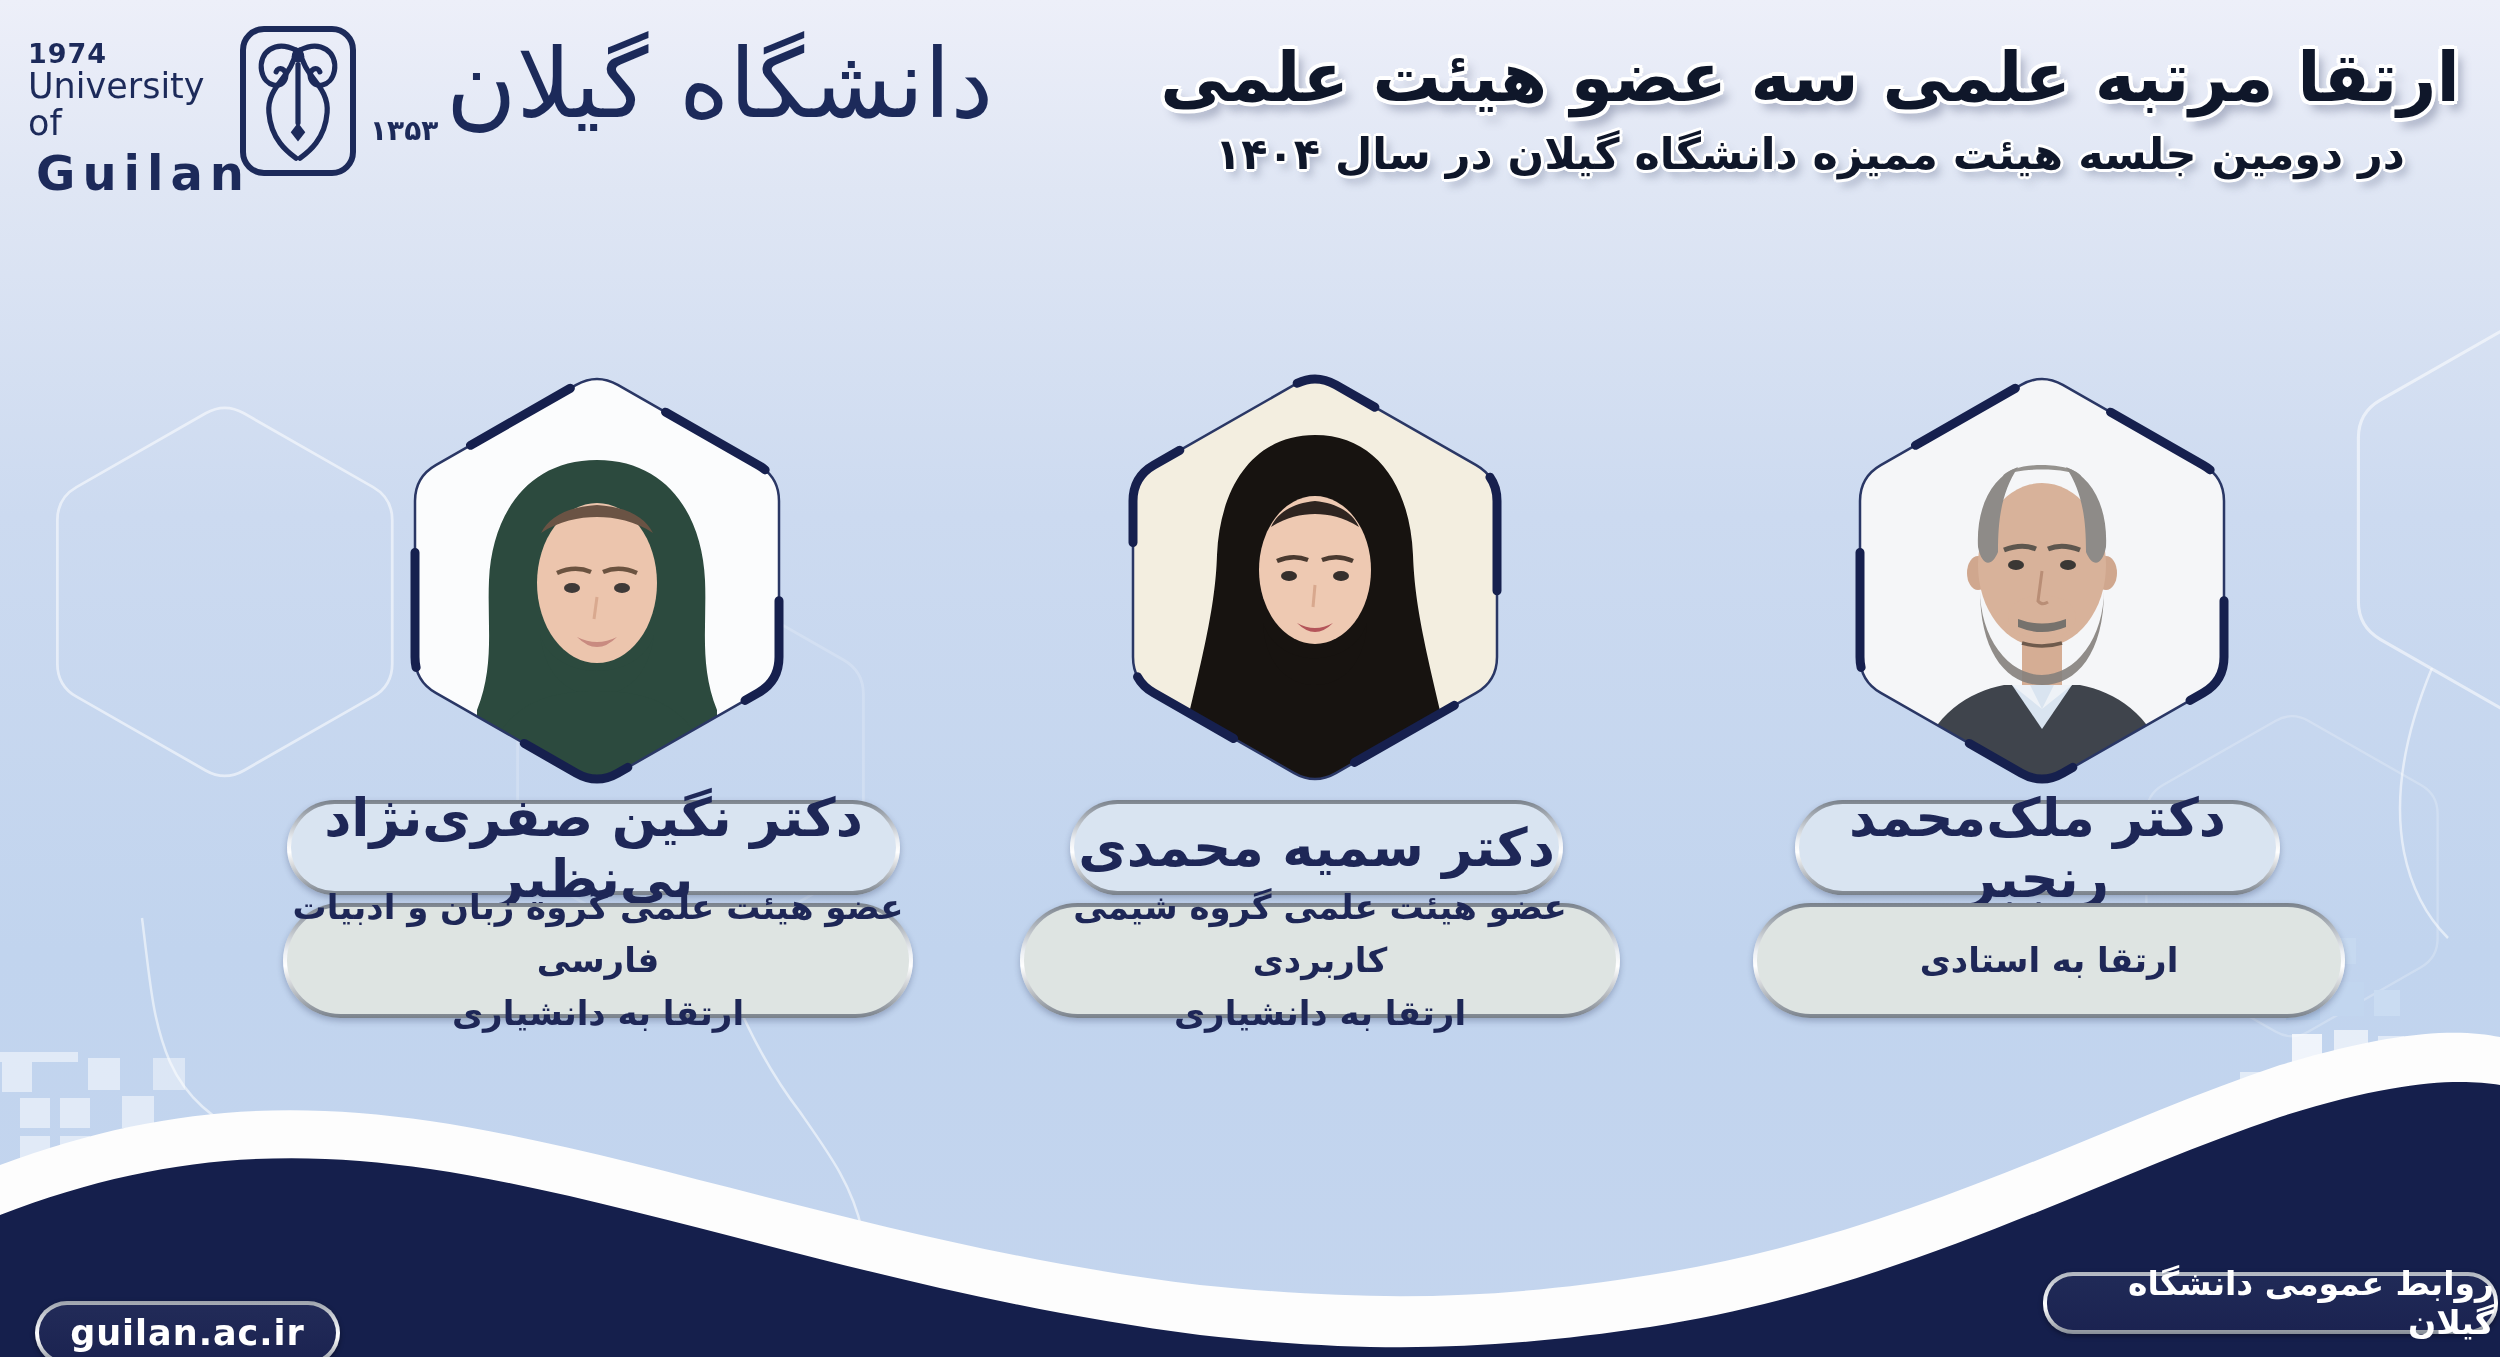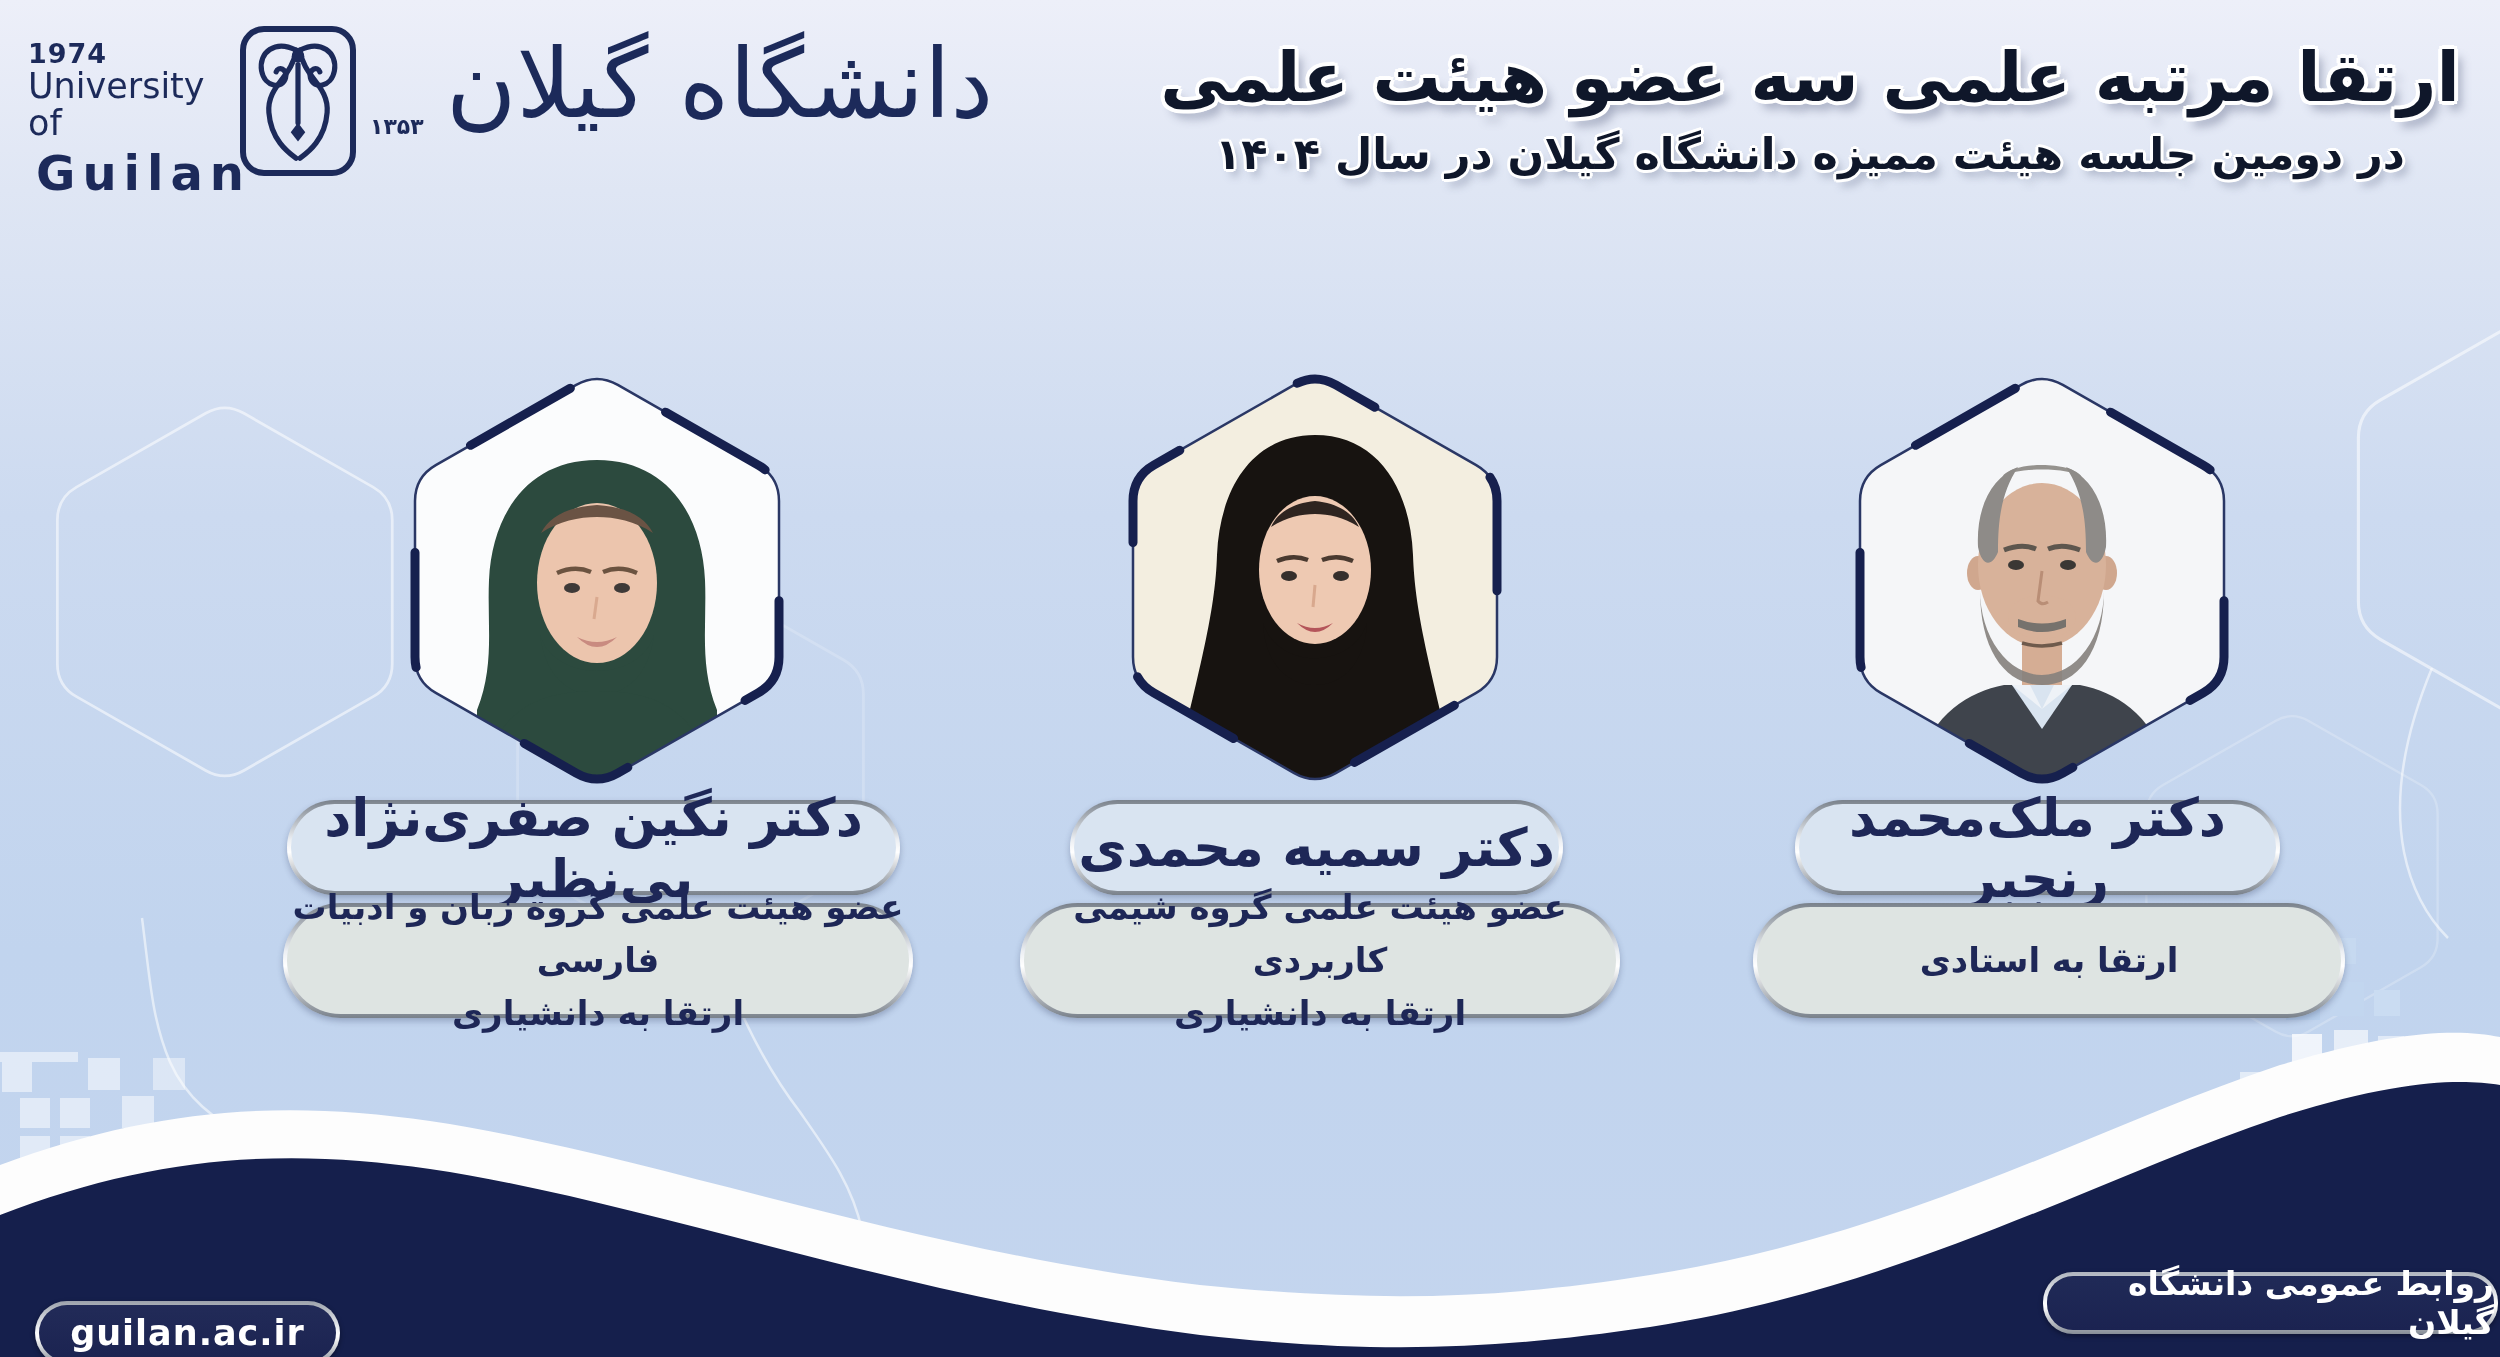--- a/index.html
+++ b/index.html
@@ -15,21 +15,21 @@
   #bg-decor { left:0; top:0; width:2500px; height:1357px; z-index:0; }
 
   
   #logo-block { left:28px; top:18px; width:960px; height:190px; z-index:2; color:#1c2a5a; }
   .logo-en { position:absolute; left:0; top:22px; width:178px; text-align:left; line-height:1.05; }
   .logo-en .yr { font-size:27px; font-weight:bold; letter-spacing:1px; }
   .logo-en .l1 { font-size:35px; }
   .logo-en .l2 { font-size:48px; font-weight:bold; letter-spacing:7px; margin-top:6px;margin-left:8px; }
   .emblem { position:absolute; left:212px; top:8px; width:116px; height:150px;
             border:6px solid #1c2a5a; border-radius:24px; background:transparent; }
-  .logo-fa-year { position:absolute; left:342px; top:96px; font-size:22px; font-weight:bold; }
+  .logo-fa-year { position:absolute; left:342px; top:96px; font-size:28px; font-weight:bold; }
   .logo-fa-name { position:absolute; left:418px; top:10px; font-size:96px; font-weight:normal; white-space:nowrap; }
 
   
   #title-block { right:40px; top:38px; width:1300px; z-index:2; text-align:center; direction:rtl; color:#0f172a; }
   #main-title { font-size:68px; font-weight:bold;
     text-shadow:-3px -3px 0 #fff,3px -3px 0 #fff,-3px 3px 0 #fff,3px 3px 0 #fff,-4px 0 0 #fff,4px 0 0 #fff,0 -4px 0 #fff,0 4px 0 #fff,7px 9px 10px rgba(90,100,130,.45); }
   #sub-title { margin-top:12px; font-size:43px; font-weight:bold;
     text-shadow:-2px -2px 0 #fff,2px -2px 0 #fff,-2px 2px 0 #fff,2px 2px 0 #fff,-3px 0 0 #fff,3px 0 0 #fff,0 -3px 0 #fff,0 3px 0 #fff,5px 7px 8px rgba(90,100,130,.4); }
 
   

